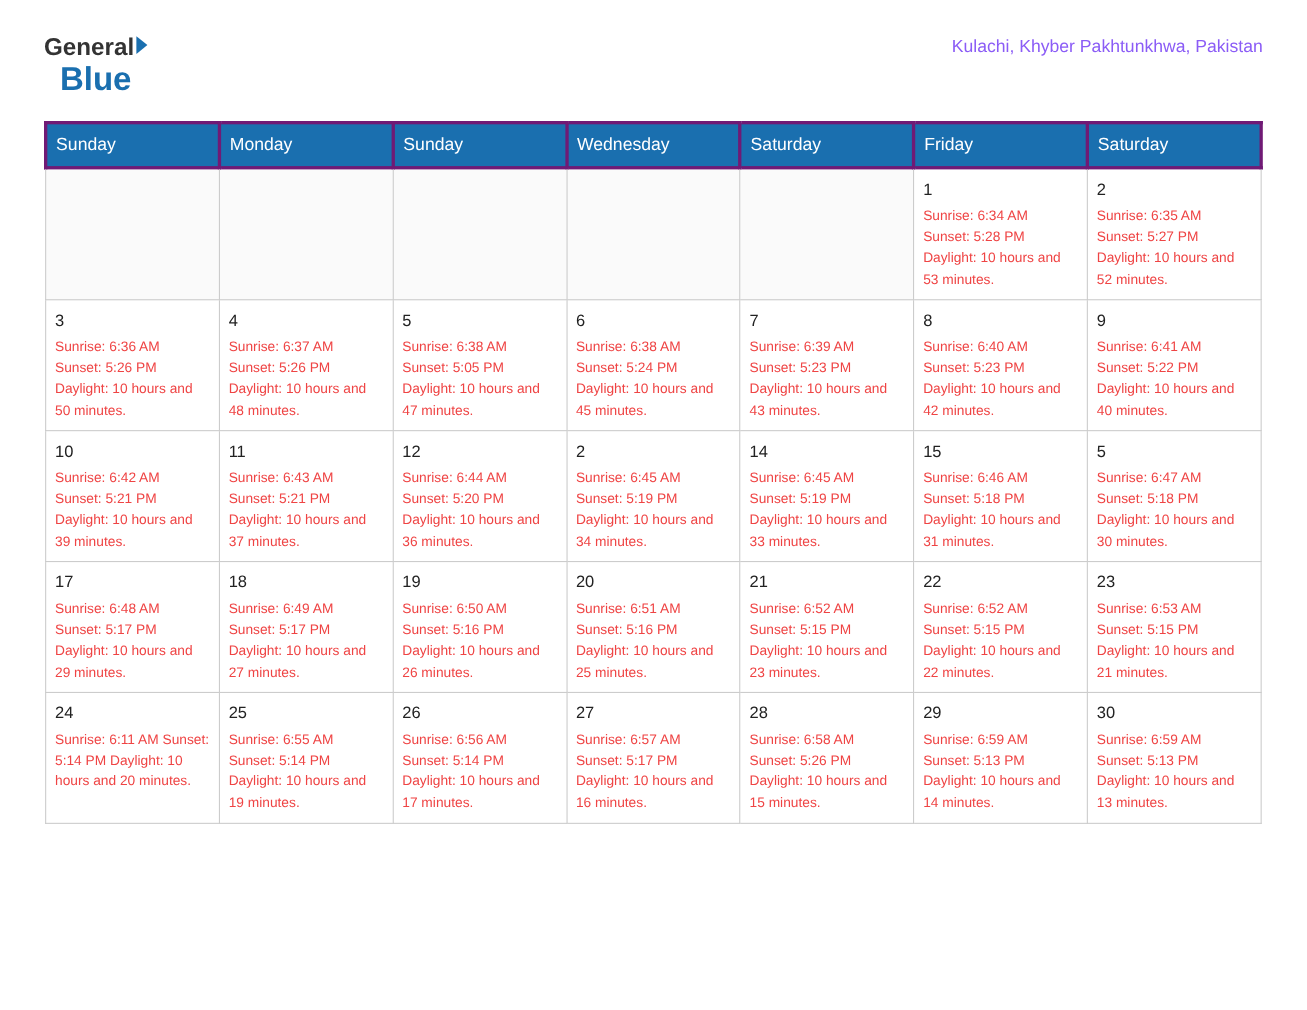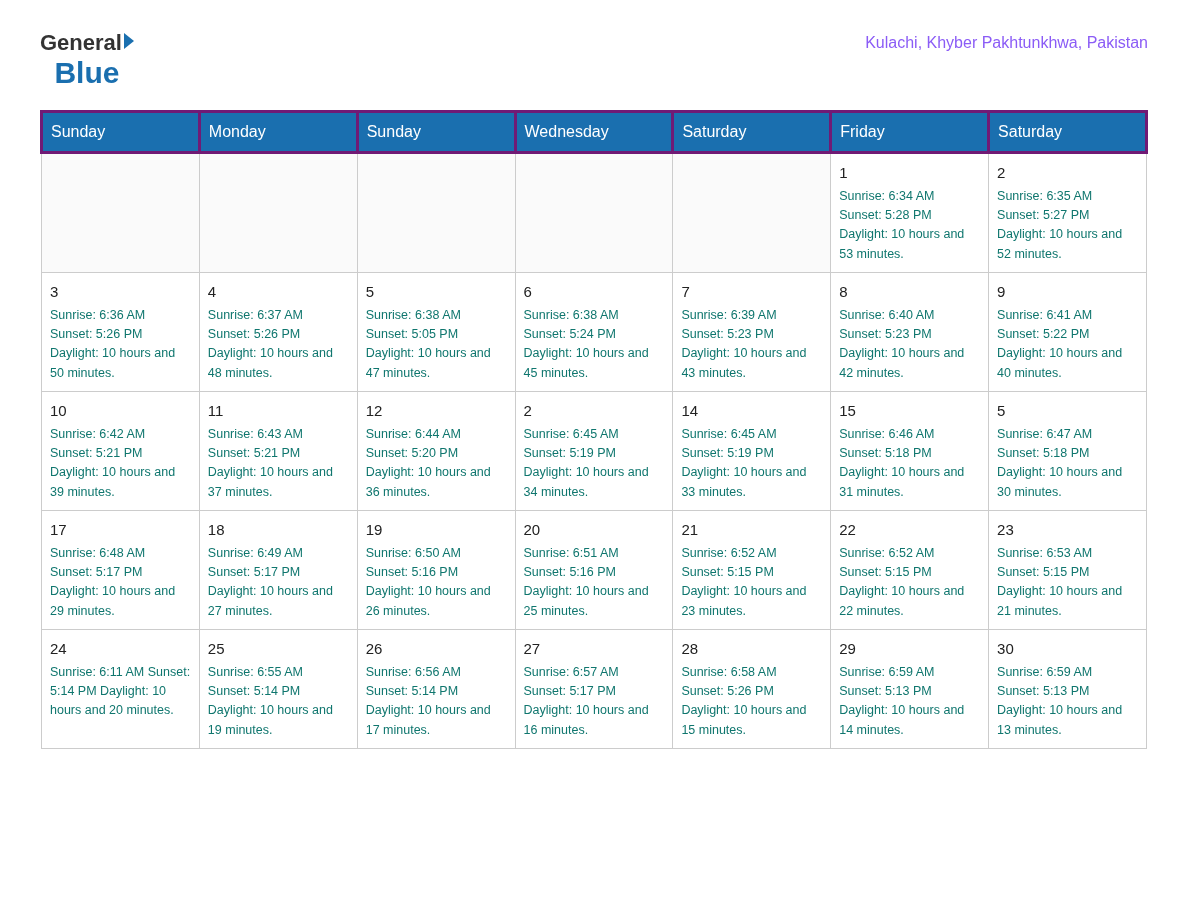--- a/index.html
+++ b/index.html
@@ -79,21 +79,21 @@
     }
     .day-number {
       font-size: 15px;
       font-weight: normal;
       color: #222;
       display: block;
       margin-bottom: 2px;
     }
     .day-info {
       font-size: 12.5px;
-      color: #0f766e;
+      color: #ef4444;
       line-height: 1.55;
     }
     tbody tr:first-child td {
       height: 110px;
     }
     tbody tr td:empty {
       background: #fafafa;
     }
     .empty-cell {
       background: #fafafa;

